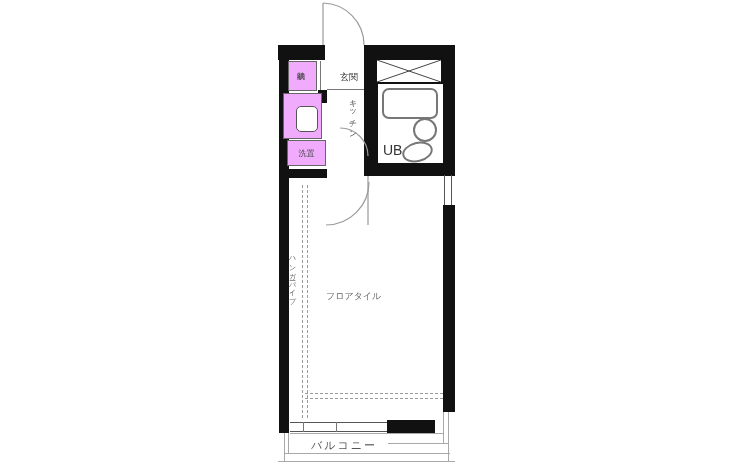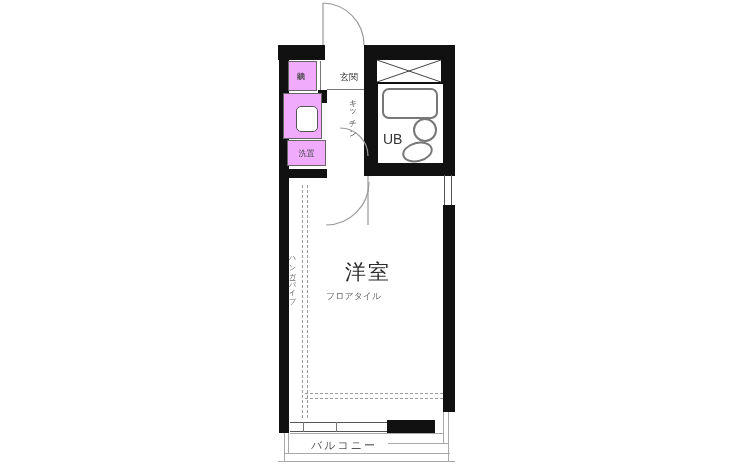--- a/index.html
+++ b/index.html
@@ -48,25 +48,24 @@
   <div class="label" style="left:340px;top:71px;font-size:9px;color:#333;">玄関</div>
 
   <div class="box" style="left:283px;top:93px;width:39px;height:46px;border-color:#666;"></div>
   <div class="fixture" style="left:296px;top:106px;width:22px;height:26px;border-radius:5px;border-width:1.5px;border-color:#555;"></div>
   <div class="label vtext" style="left:348px;top:94px;font-size:8px;color:#444;">キッチン</div>
   <div class="box" style="left:287px;top:140px;width:39px;height:26px;border-color:#666;display:flex;align-items:center;justify-content:center;">
     <span class="label" style="position:static;font-size:8px;color:#444;">洗置</span>
   </div>
 
   <div class="fixture" style="left:382px;top:88px;width:56px;height:31px;border-radius:7px;"></div>
-  <div class="label" style="left:383px;top:131px;font-size:14px;color:#333;">UB</div>
+  <div class="label" style="left:383px;top:142px;font-size:14px;color:#333;">UB</div>
   <div class="fixture" style="left:413px;top:118px;width:24px;height:24px;border-radius:50%;"></div>
   <div class="fixture" style="left:402px;top:142px;width:31px;height:20px;border-radius:50%;transform:rotate(-14deg);"></div>
 
-  <div class="label" style="left:330px;top:258px;width:76px;text-align:center;font-size:21px;letter-spacing:2px;color:#2b2b2b;">洋室</div>
   <div class="label" style="left:326px;top:290px;width:84px;font-size:9px;color:#666;">フロアタイル</div>
 
   <div class="dashv" style="left:302px;top:185px;height:233px;"></div>
   <div class="dashv" style="left:307px;top:185px;height:233px;"></div>
   <div class="dashh" style="left:305px;top:393px;width:138px;"></div>
   <div class="dashh" style="left:305px;top:398px;width:138px;"></div>
   <div class="label vtext" style="left:289px;top:252px;font-size:7px;color:#666;letter-spacing:0;">ハンガーパイプ</div>
 
   <div class="abs" style="left:444px;top:175px;width:8px;height:30px;border-left:1px solid #555;border-right:1px solid #555;box-sizing:border-box;"></div>
   <div class="abs" style="left:290px;top:422px;width:97px;height:10px;border-top:1px solid #555;border-bottom:1px solid #555;box-sizing:border-box;"></div>

